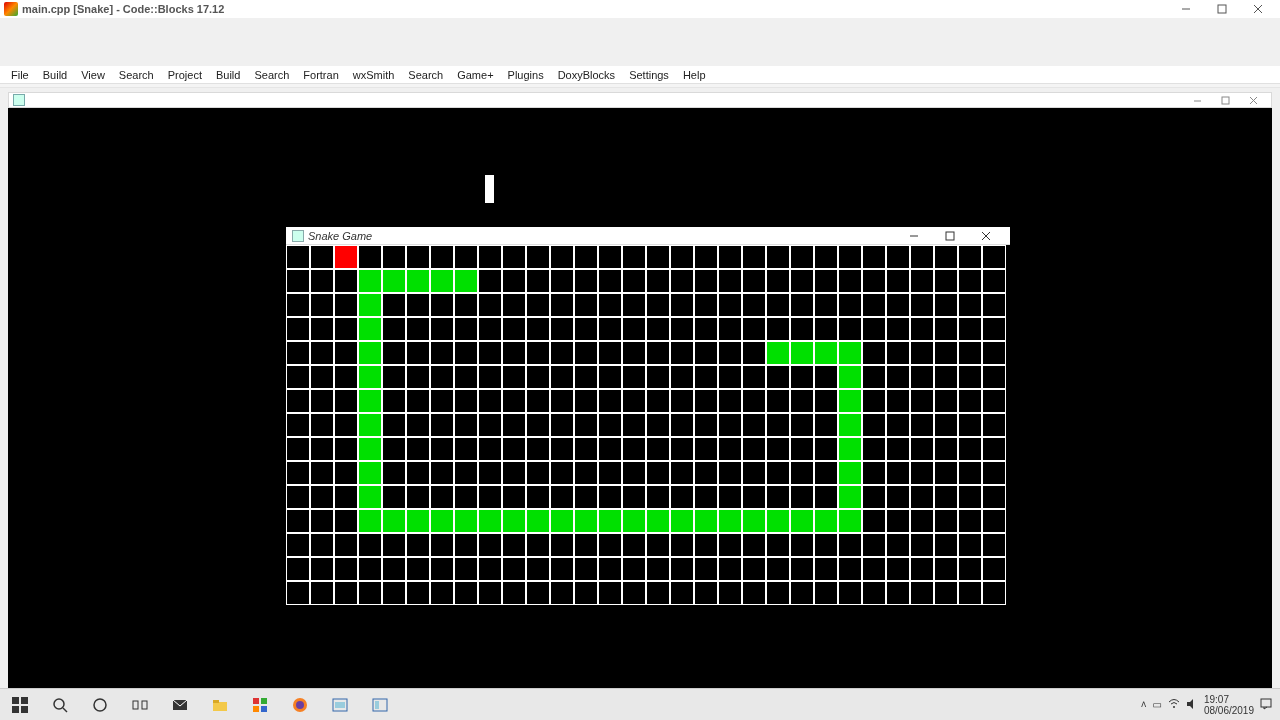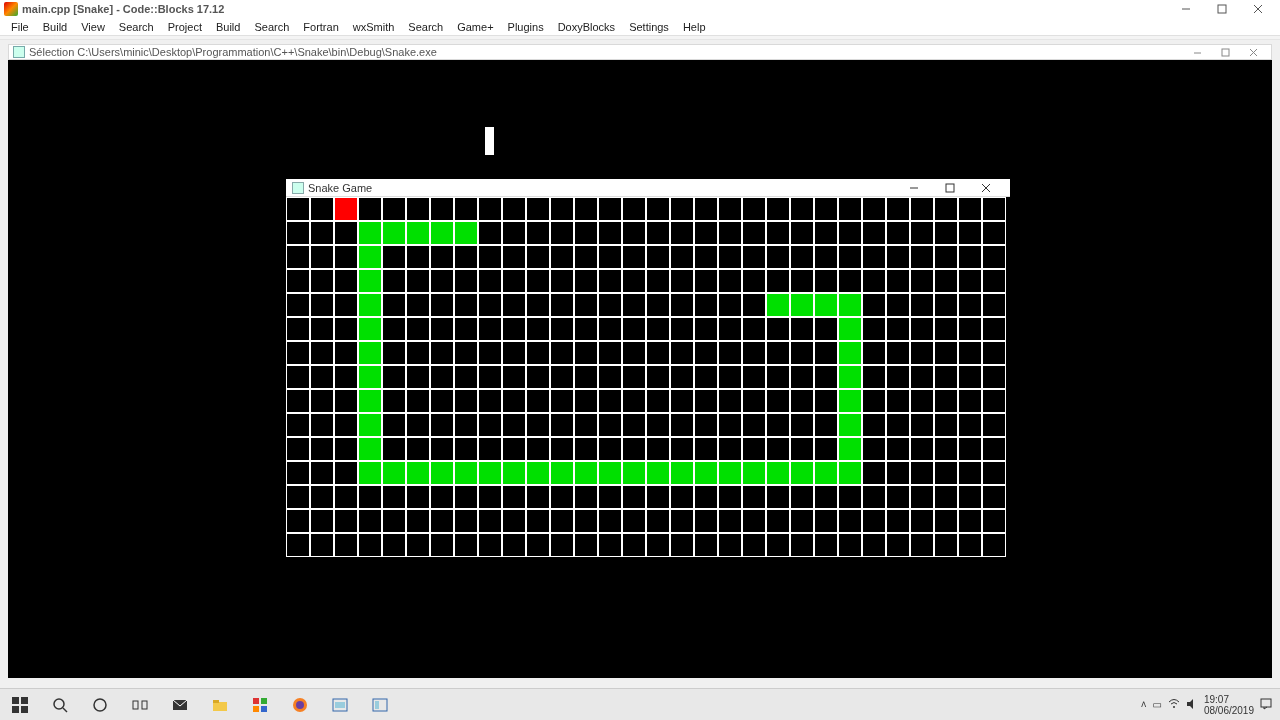--- a/index.html
+++ b/index.html
@@ -30,20 +30,21 @@
 
   .menubar {
     height: 18px;
     background: #fff;
     display: flex;
     align-items: center;
     padding: 0 4px;
     gap: 0;
     color: #222;
     border-bottom: 1px solid #e0e0e0;
+    margin-top: 48px;
   }
   .menubar span { padding: 0 7px; }
 
   .toolbar-strip { height: 4px; background:#f4f4f4; border-bottom:1px solid #e5e5e5;}
 
   
   .doc-titlebar {
     height: 16px;
     background:#fff;
     border:1px solid #d9d9d9;
@@ -68,20 +69,21 @@
     position:absolute;
     width:9px; height:28px;
     background:#fff;
   }
 
   
   .snakewin {
     position:absolute;
     background:#4c1d95;
     width: 724px;
+    font-style: italic;
   }
   .snake-titlebar{
     height:18px;
     background:#fff;
     display:flex;
     align-items:center;
     padding:0 6px;
     color:#333;
     font-size:11px;
     border-bottom:1px solid #ddd;
@@ -156,21 +158,20 @@
     <span>Game+</span>
     <span>Plugins</span>
     <span>DoxyBlocks</span>
     <span>Settings</span>
     <span>Help</span>
   </div>
 <div class="toolbar-strip"></div>
 
 <div class="doc-titlebar">
   <span class="icon"></span>
-  <span>Sélection C:\Users\minic\Desktop\Programmation\C++\Snake\bin\Debug\Snake.exe</span>
   <span class="spacer"></span>
   <span class="winbtn">
       <svg width="9" height="9">
         <line x1="1" y1="5" x2="8" y2="5" stroke="#888"></line>
       </svg>
     </span>
   <span class="winbtn">
       <svg width="9" height="9">
         <rect x="1" y="1" width="7" height="7" fill="none" stroke="#888"></rect>
       </svg>

